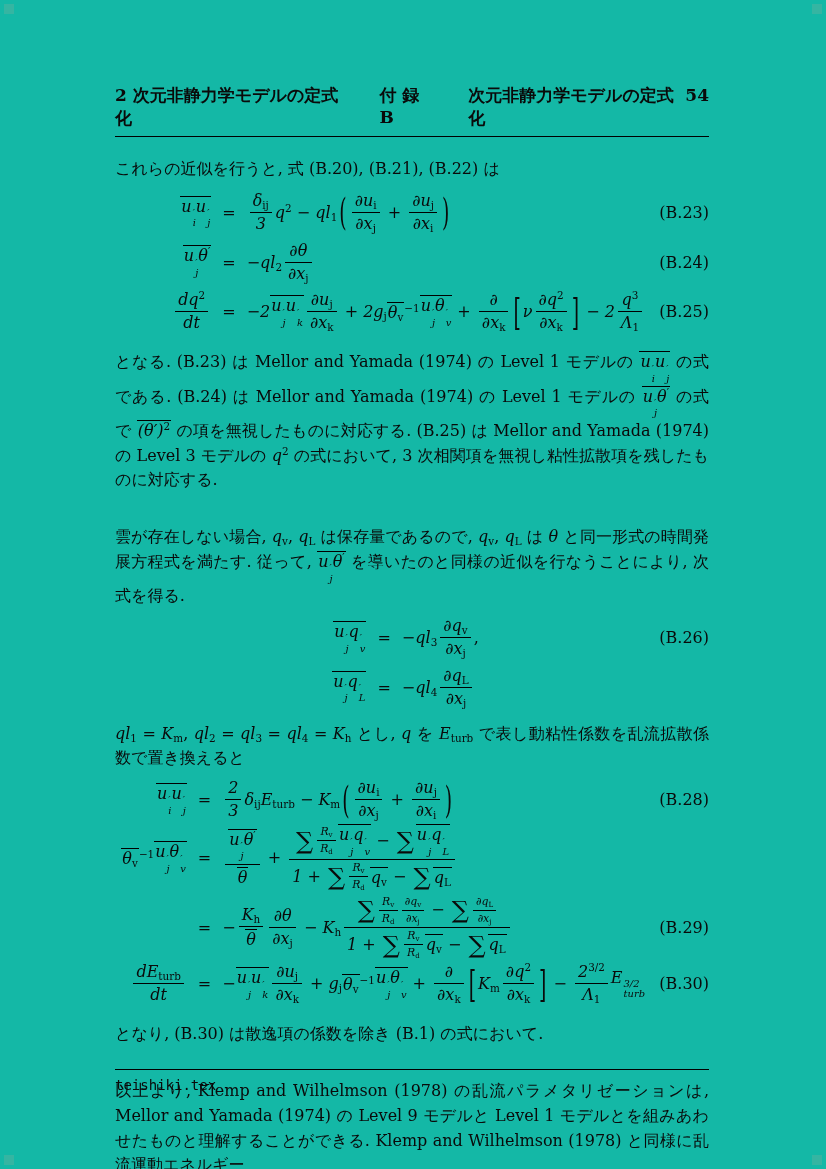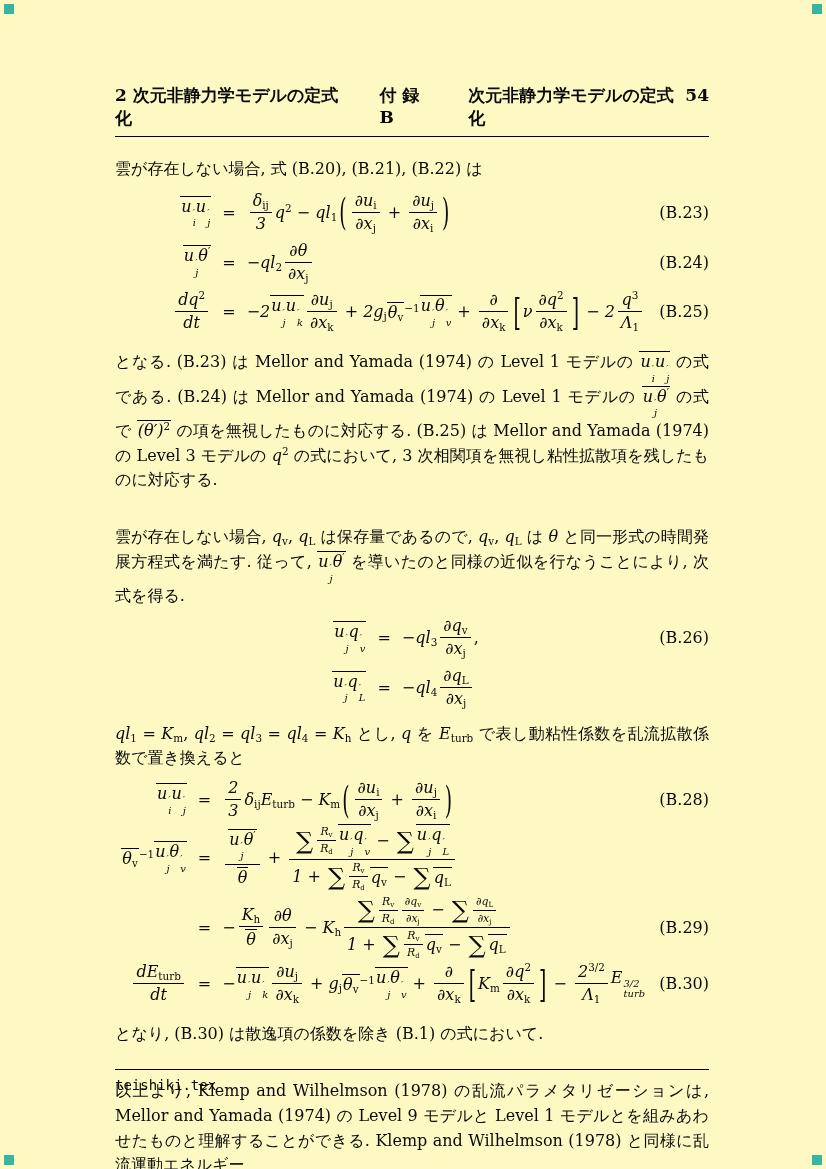--- a/index.html
+++ b/index.html
@@ -1,18 +1,18 @@
 <!DOCTYPE html>
 <html><head>
 <meta charset="utf-8">
 <style>
   html,body{margin:0;padding:0;background:#ffffff;}
   body{width:826px;height:1169px;overflow:hidden;}
   .page{
-    position:relative;width:826px;height:1169px;background:#fef9c3;color:#0a0a0a;
+    position:relative;width:826px;height:1169px;background:#14b8a6;color:#0a0a0a;
     font-family:"DejaVu Serif","Liberation Serif",serif;
     font-size:16px;
     padding:84px 117px 0 115px;box-sizing:border-box;
   }
   
   .corner{position:absolute;width:10px;height:10px;}
   .corner.tl{left:4px;top:4px;}
   .corner.tr{right:4px;top:4px;}
   .corner.bl{left:4px;bottom:4px;}
   .corner.br{right:4px;bottom:4px;}
@@ -84,21 +84,21 @@
   <div class="hdr">
     <div class="hdr-left">
       <span>2 次元非静力学モデルの定式化</span>
       <span>付 録 B</span>
       <span>次元非静力学モデルの定式化</span>
     </div>
     <span>54</span>
   </div>
   <div class="rule"></div>
 
-  <p class="para mt20"><span class="mrow"><span class="mr">雲が存在しない場合, 式 (B.20), (B.21), (B.22) は</span></span></p>
+  <p class="para mt20"><span class="mrow"><span class="mr">これらの近似を行うと, 式 (B.20), (B.21), (B.22) は</span></span></p>
 
   <div class="eqs mt10">
       <span class="eq-sp"></span>
       <span class="eq-lhs">
         <span class="mrow"><span class="ol"><span class="mrow"><span class="ss"><span class="mi">u</span><span class="stk">
                   <span class="mi">′</span>
                   <span class="mi">i</span>
                 </span></span><span class="ss"><span class="mi">u</span><span class="stk">
                   <span class="mi">′</span>
                   <span class="mi">j</span>

